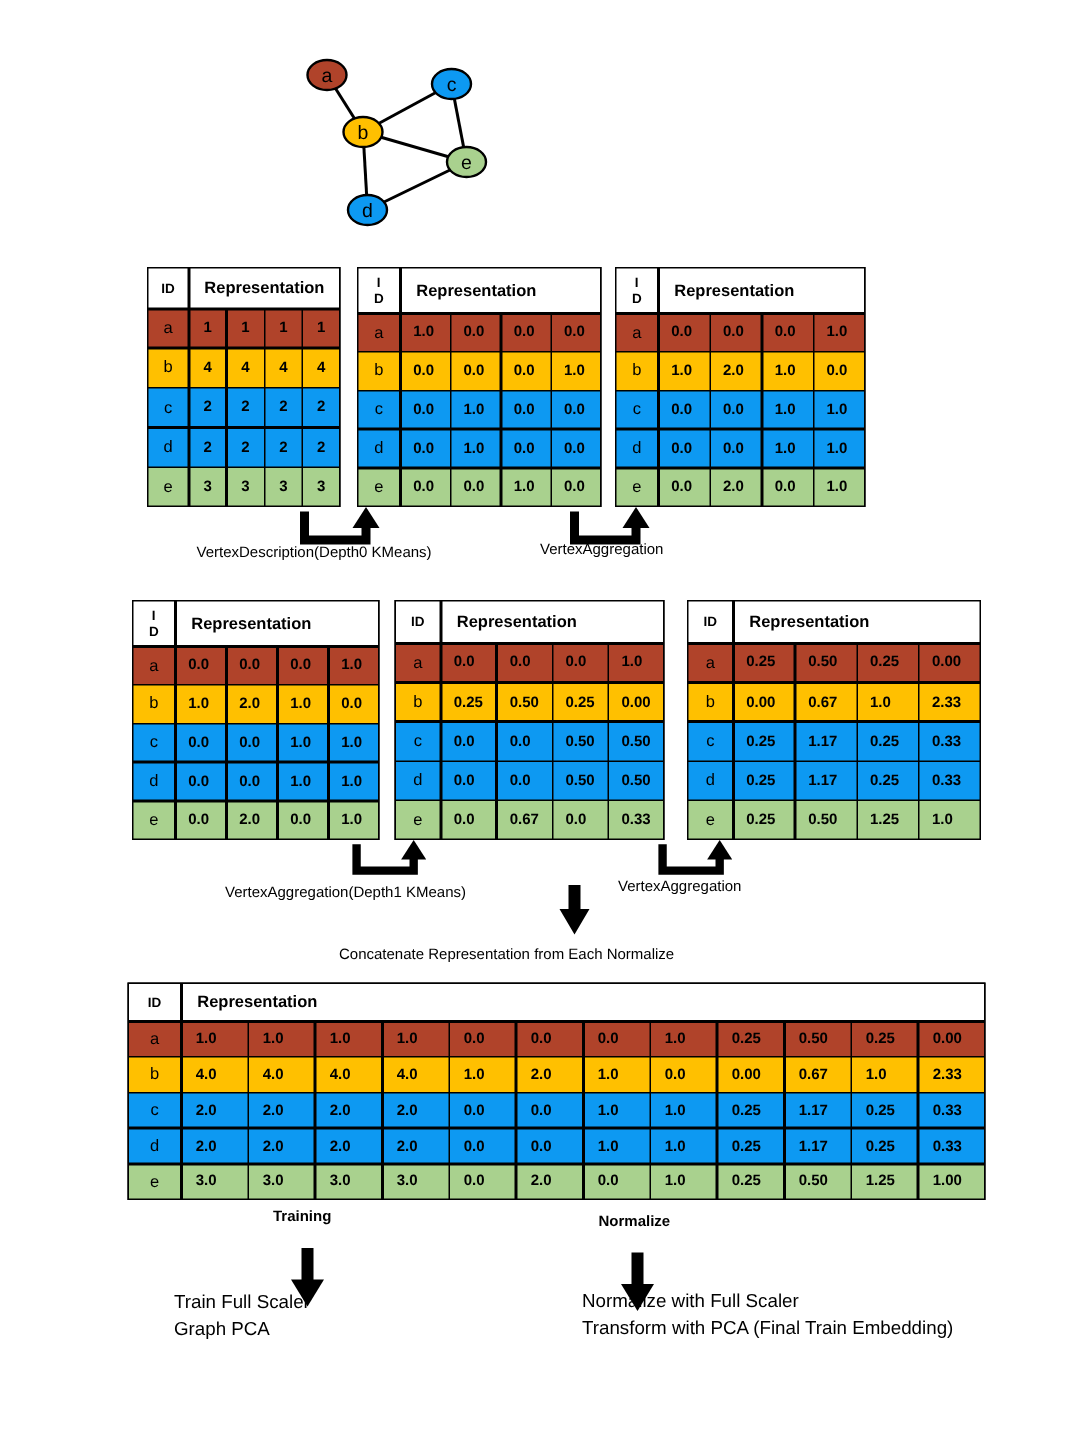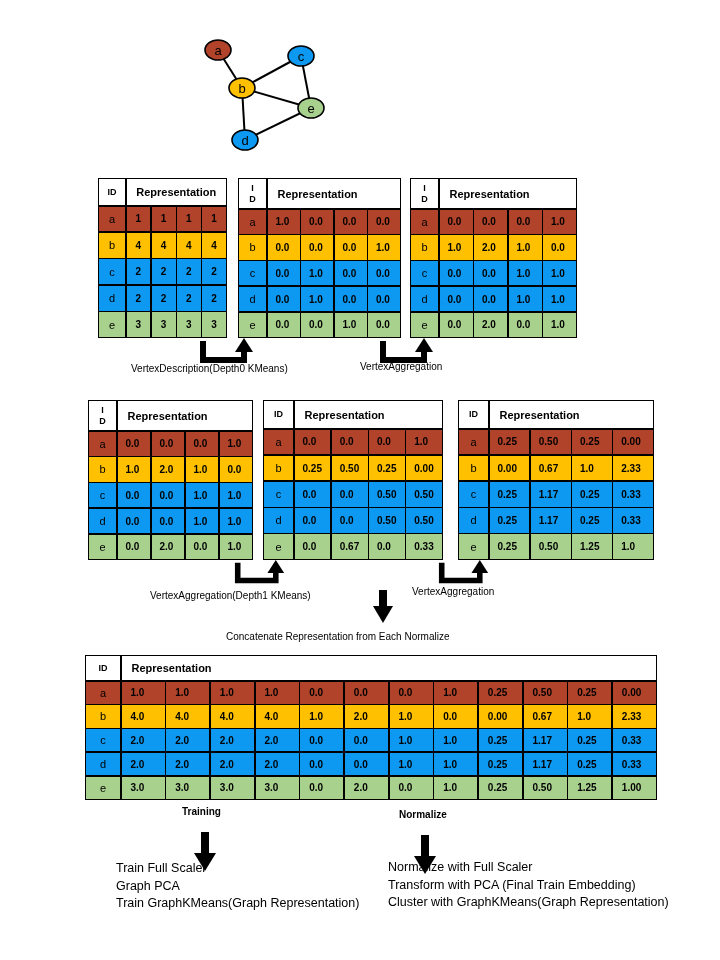--- a/index.html
+++ b/index.html
@@ -356,19 +356,17 @@
   <polygon points="2,21 24,21 13,39" fill="#000"></polygon>
 </svg>
 <svg class="abs" style="left:412px;top:832px;" width="26" height="46" viewBox="0 0 26 40">
   <rect x="9" y="0" width="8" height="22" fill="#000"></rect>
   <polygon points="2,21 24,21 13,39" fill="#000"></polygon>
 </svg>
 
 <div class="steps" style="left:92px;top:860px;margin-left:24px;">
     <div>Train Full Scaler</div>
     <div>Graph PCA</div>
-    <div>Train GraphKMeans(Graph Representation)</div>
   </div>
 <div class="steps" style="left:388px;top:859px;">
     <div>Normalize with Full Scaler</div>
     <div>Transform with PCA (Final Train Embedding)</div>
-    <div>Cluster with GraphKMeans(Graph Representation)</div>
   </div>
 
 </body></html>

